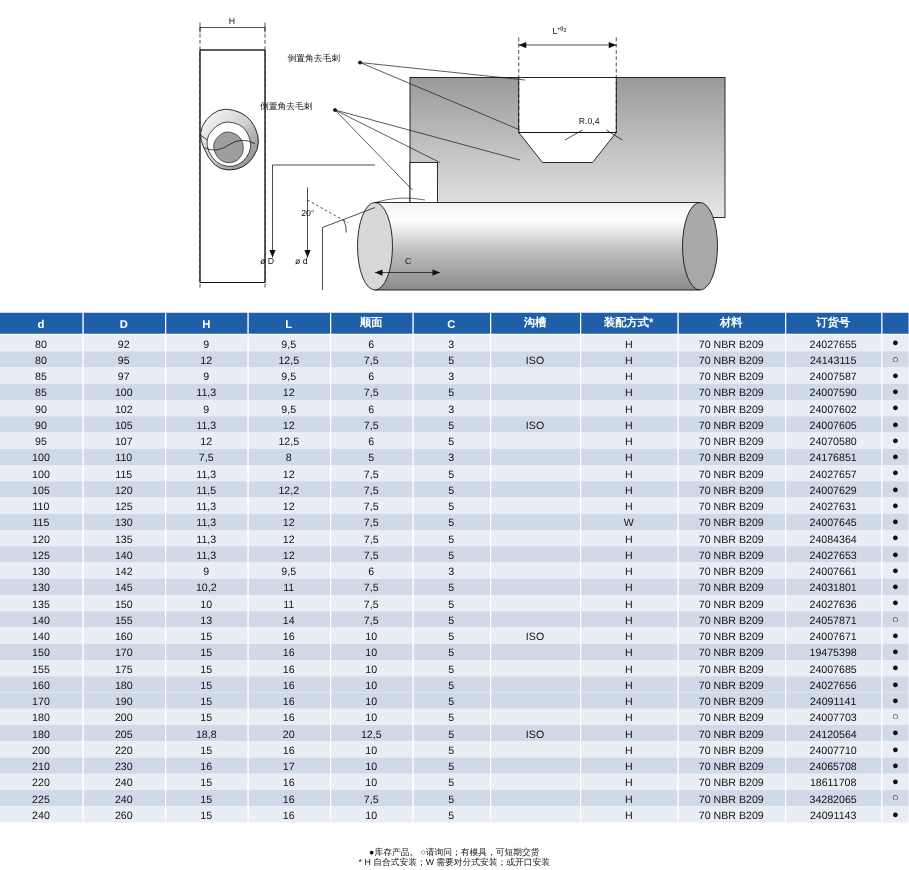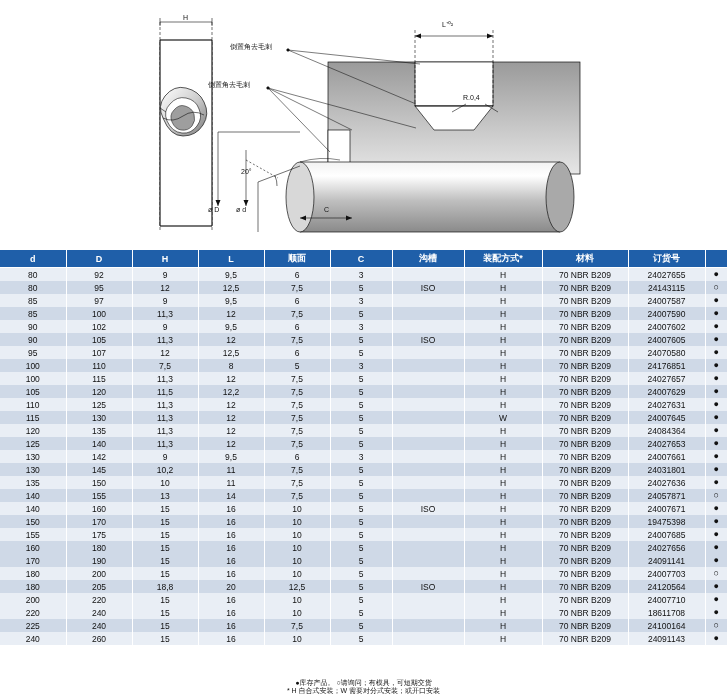--- a/index.html
+++ b/index.html
@@ -544,20 +544,33 @@
           <td>15</td>
           <td>16</td>
           <td>10</td>
           <td>5</td>
           <td></td>
           <td>H</td>
           <td>70 NBR B209</td>
           <td>24007710</td>
           <td class="mark dot">●</td>
         </tr>
+        <tr class="even">
+          <td>210</td>
+          <td>230</td>
+          <td>16</td>
+          <td>17</td>
+          <td>10</td>
+          <td>5</td>
+          <td></td>
+          <td>H</td>
+          <td>70 NBR B209</td>
+          <td>24065708</td>
+          <td class="mark dot">●</td>
+        </tr>
         <tr class="odd">
           <td>220</td>
           <td>240</td>
           <td>15</td>
           <td>16</td>
           <td>10</td>
           <td>5</td>
           <td></td>
           <td>H</td>
           <td>70 NBR B209</td>
@@ -567,21 +580,21 @@
         <tr class="even">
           <td>225</td>
           <td>240</td>
           <td>15</td>
           <td>16</td>
           <td>7,5</td>
           <td>5</td>
           <td></td>
           <td>H</td>
           <td>70 NBR B209</td>
-          <td>24100164</td>
+          <td>34282065</td>
           <td class="mark circle">○</td>
         </tr>
         <tr class="odd">
           <td>240</td>
           <td>260</td>
           <td>15</td>
           <td>16</td>
           <td>10</td>
           <td>5</td>
           <td></td>

